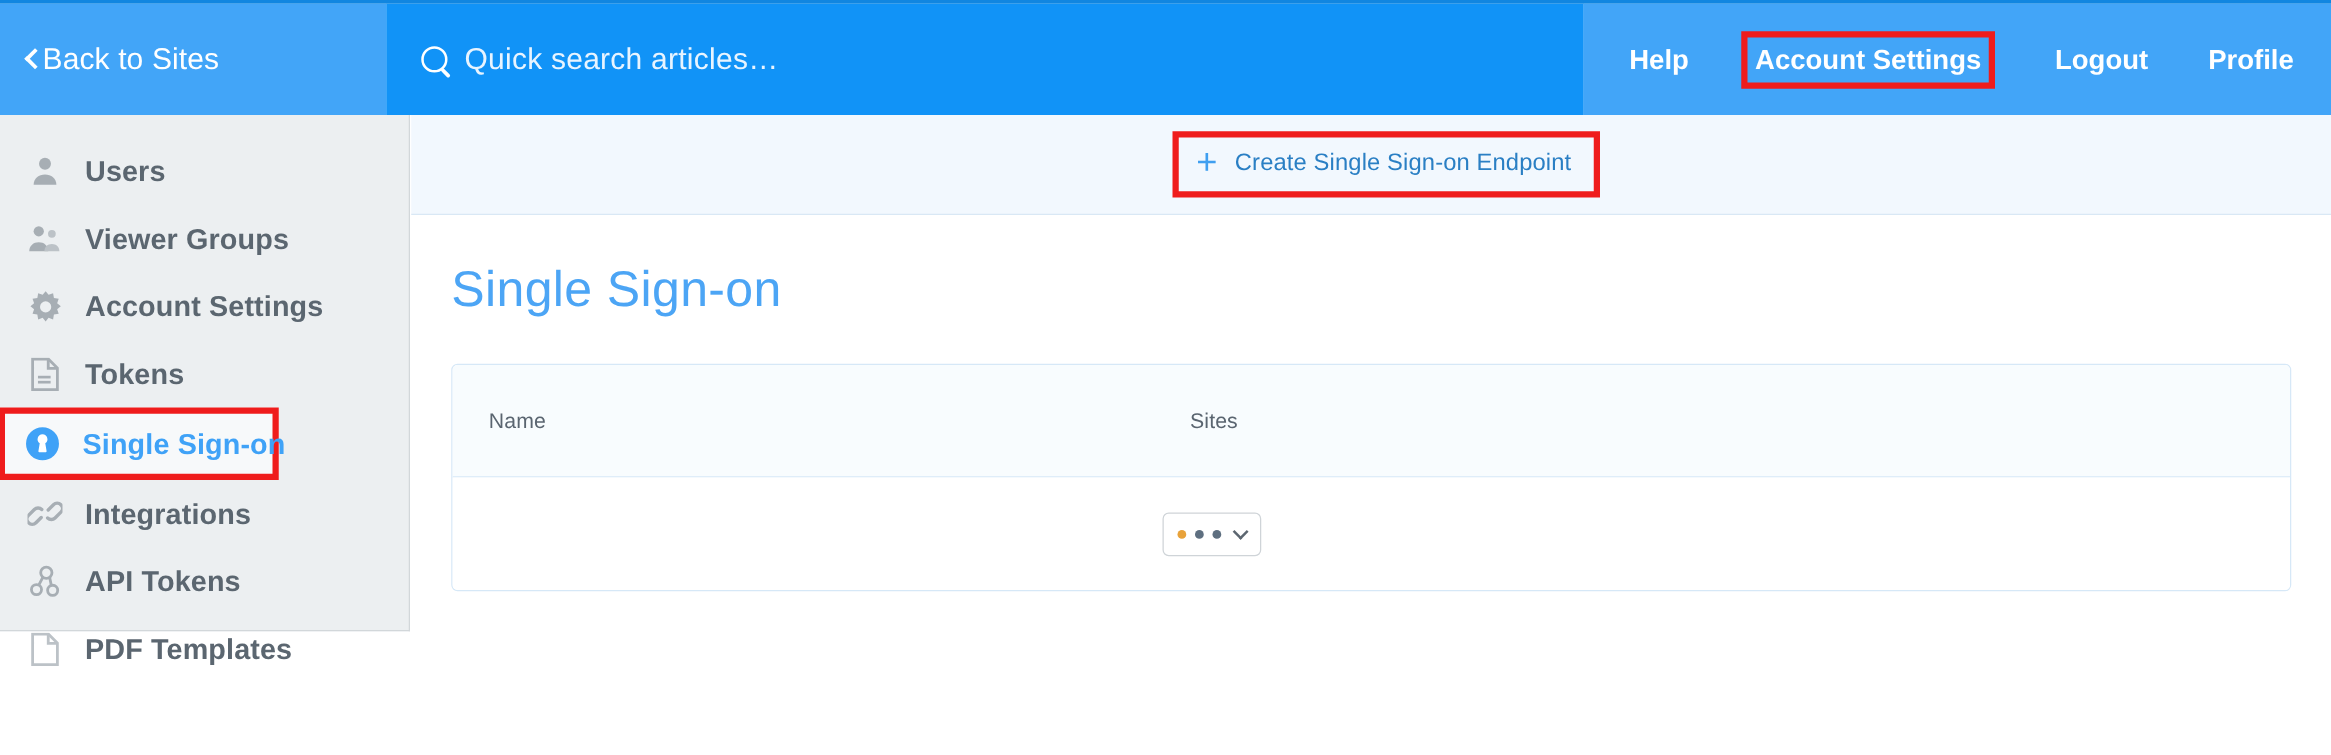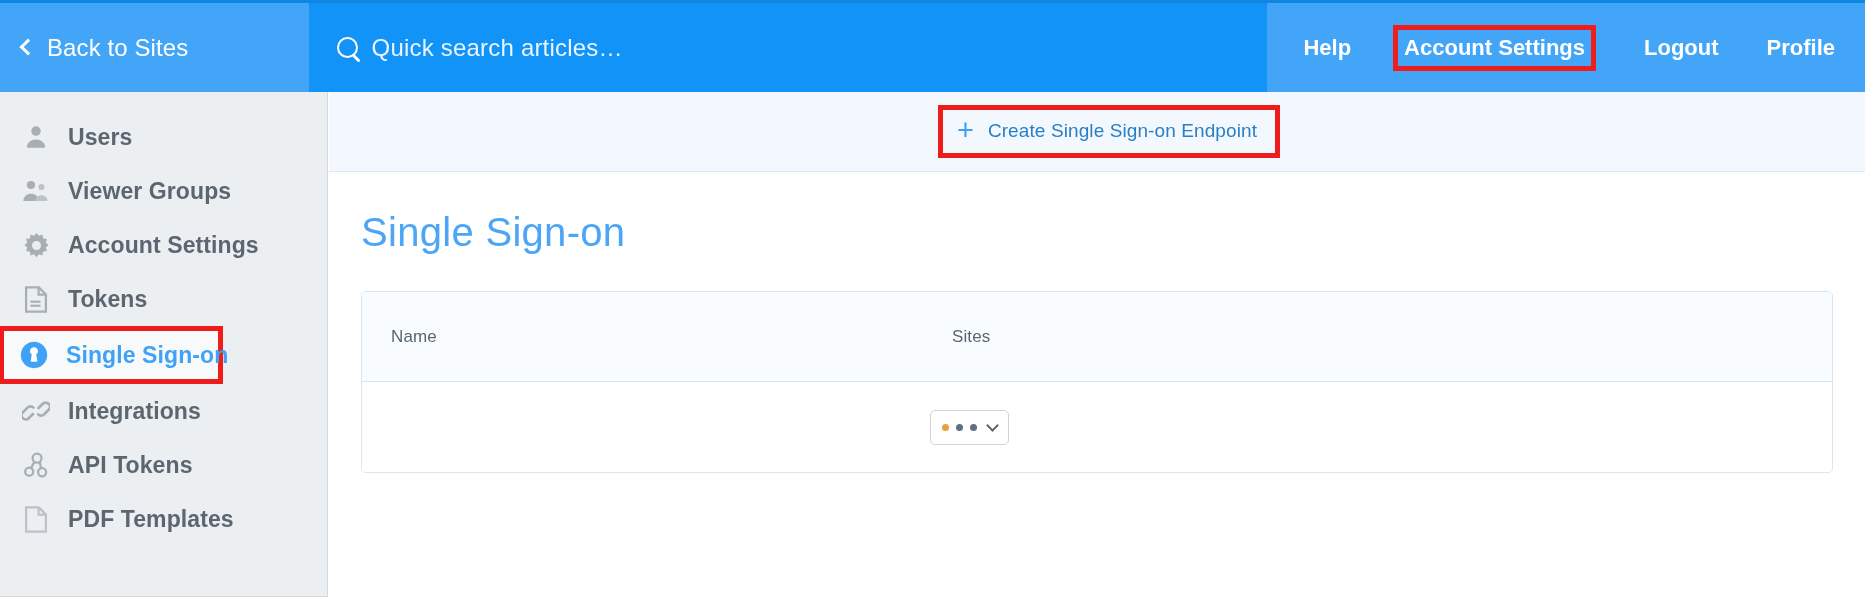--- a/index.html
+++ b/index.html
@@ -24,21 +24,20 @@
     width: 328px;
     height: 100%;
     background: #42a5f8;
     display: flex;
     align-items: center;
     padding-left: 22px;
   }
   .back-link {
     display: flex;
     align-items: center;
-    gap: 13px;
     color: #ffffff;
     font-size: 24px;
     letter-spacing: .1px;
     cursor: pointer;
     justify-content: space-between;
   }
   .chev-left {
     display: inline-block;
     width: 12px; height: 12px;
     border-left: 3px solid #ffffff;
@@ -107,21 +106,21 @@
     padding: 5px 6px;
     margin-left: 30px;
     margin-right: 0px;
   }
 
   
   .sidebar {
     position: absolute;
     top: 92px; left: 0;
     width: 328px;
-    height: 505px;
+    height: 413px;
     background: #eceff1;
     border-right: 1px solid #d2d7da;
     border-bottom: 1px solid #d2d7da;
     padding-top: 18px;
   }
   .side-item {
     height: 54px;
     display: flex;
     align-items: center;
     padding-left: 22px;

